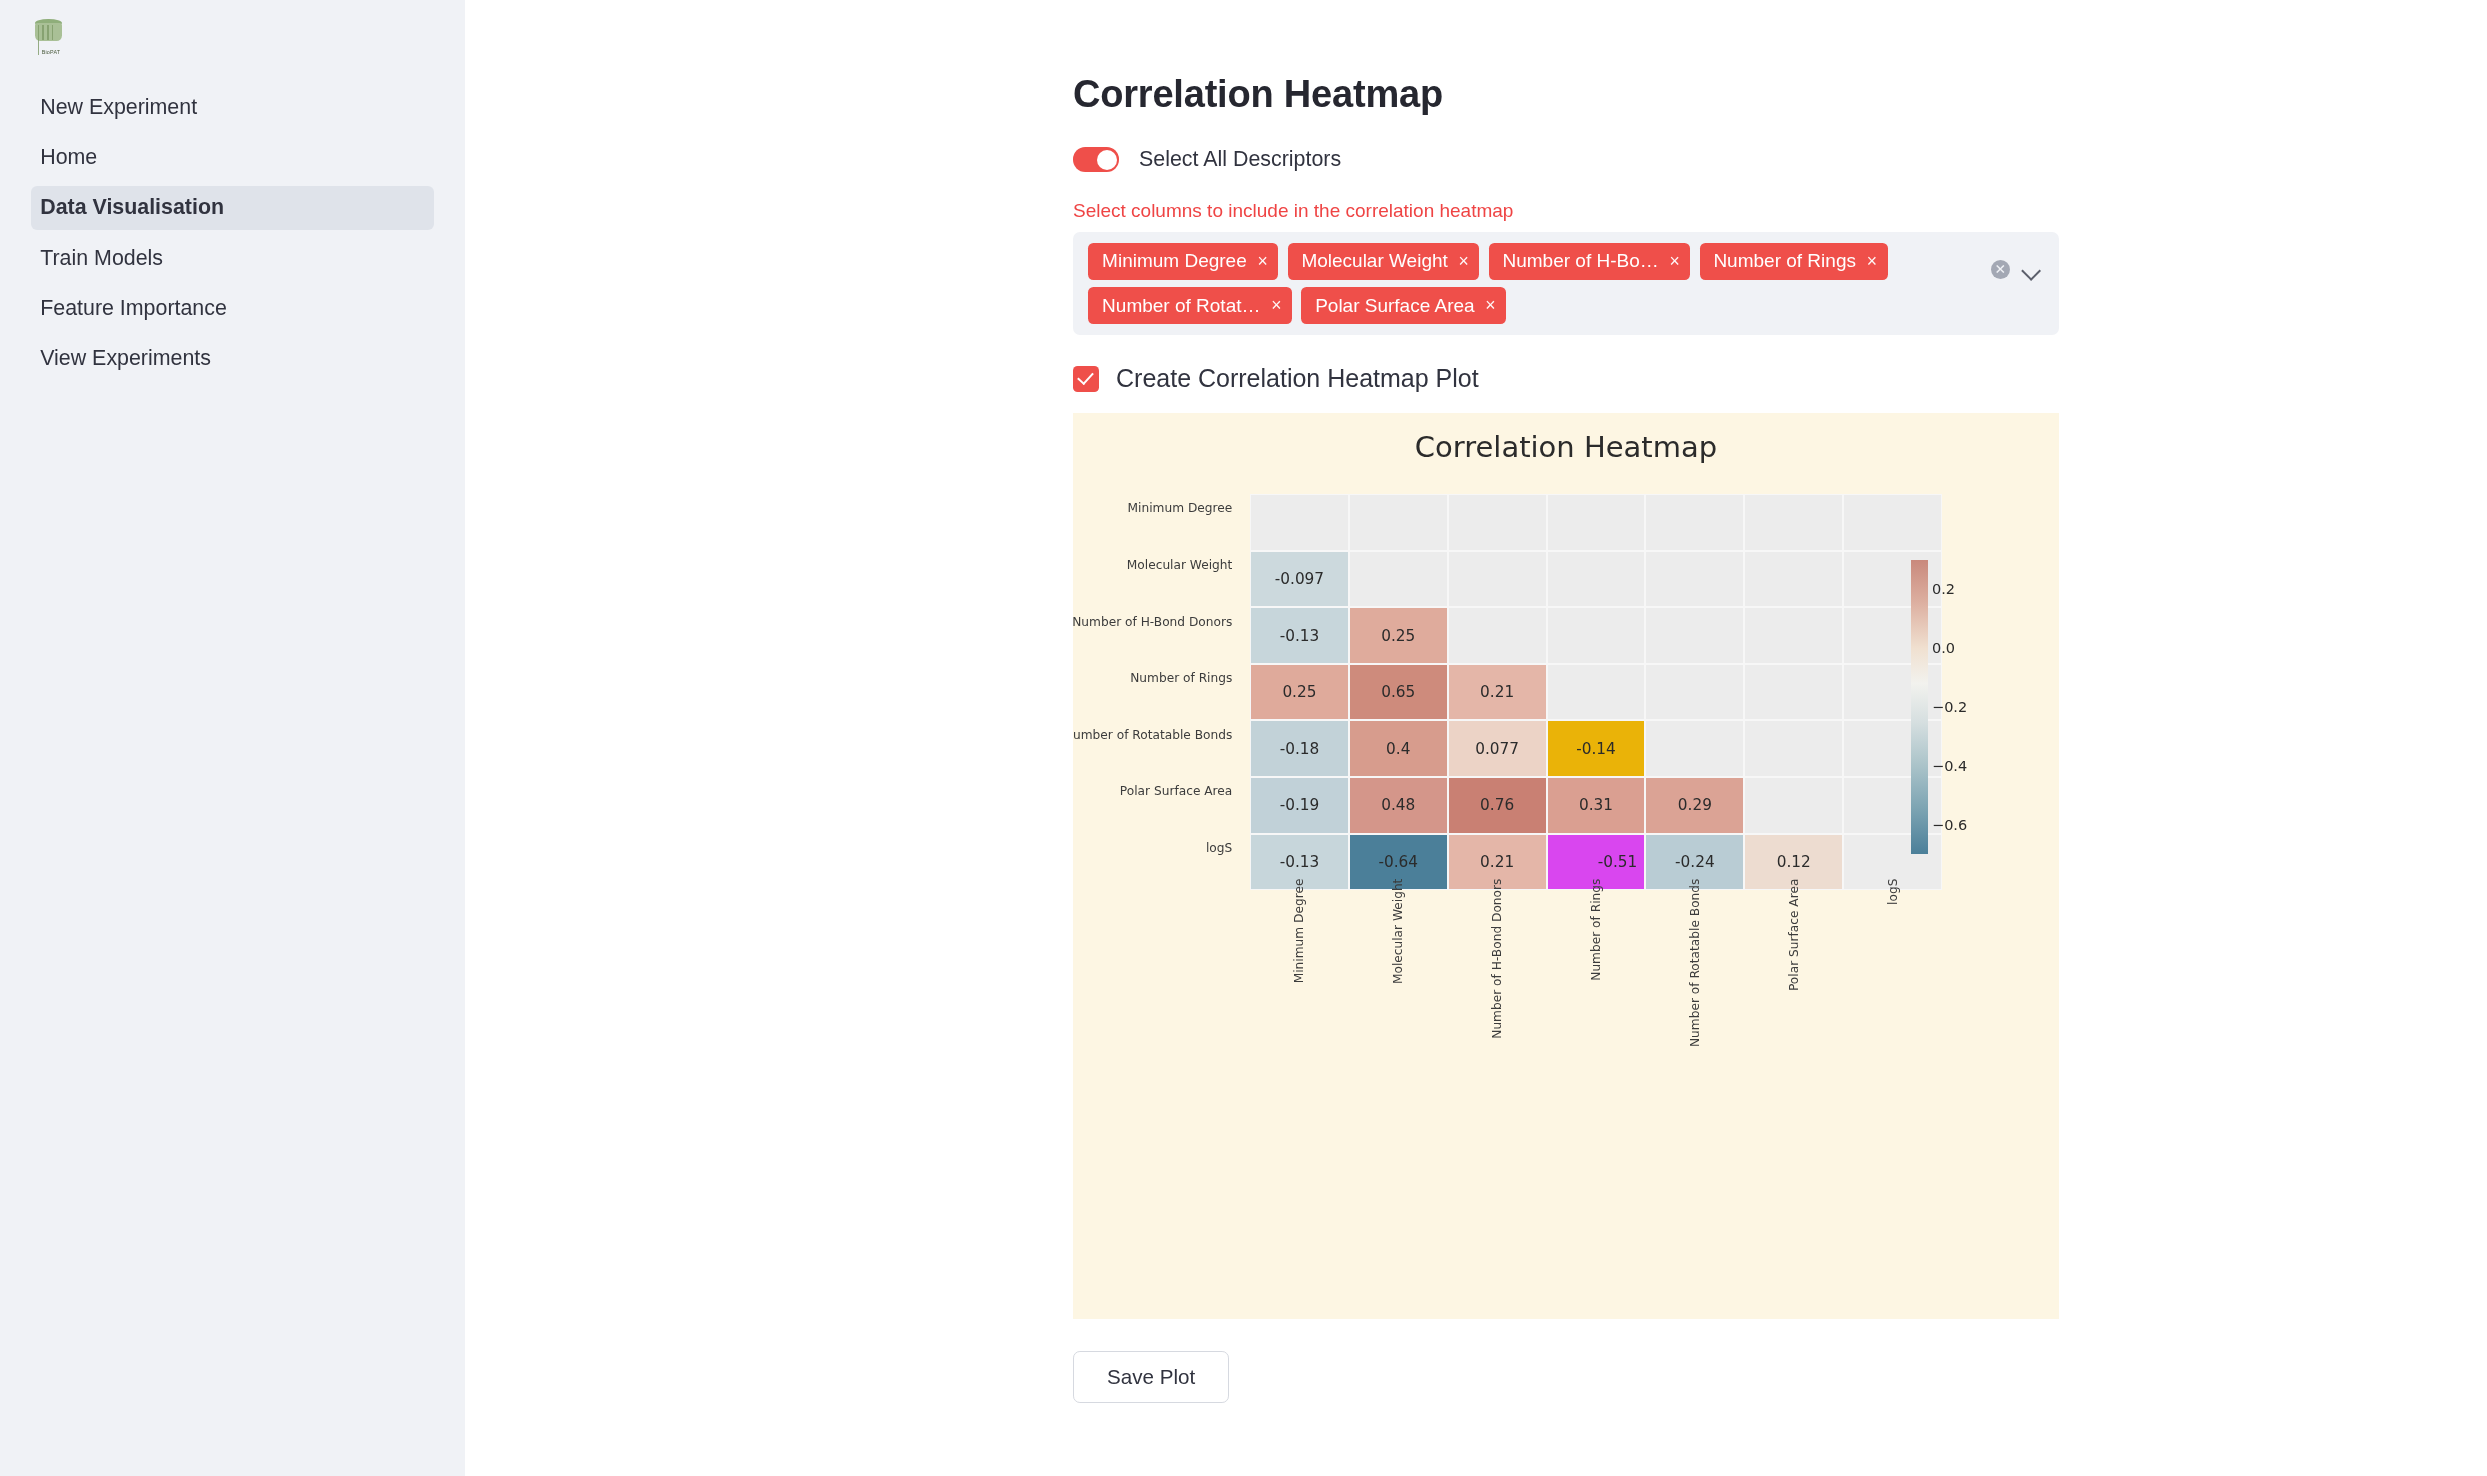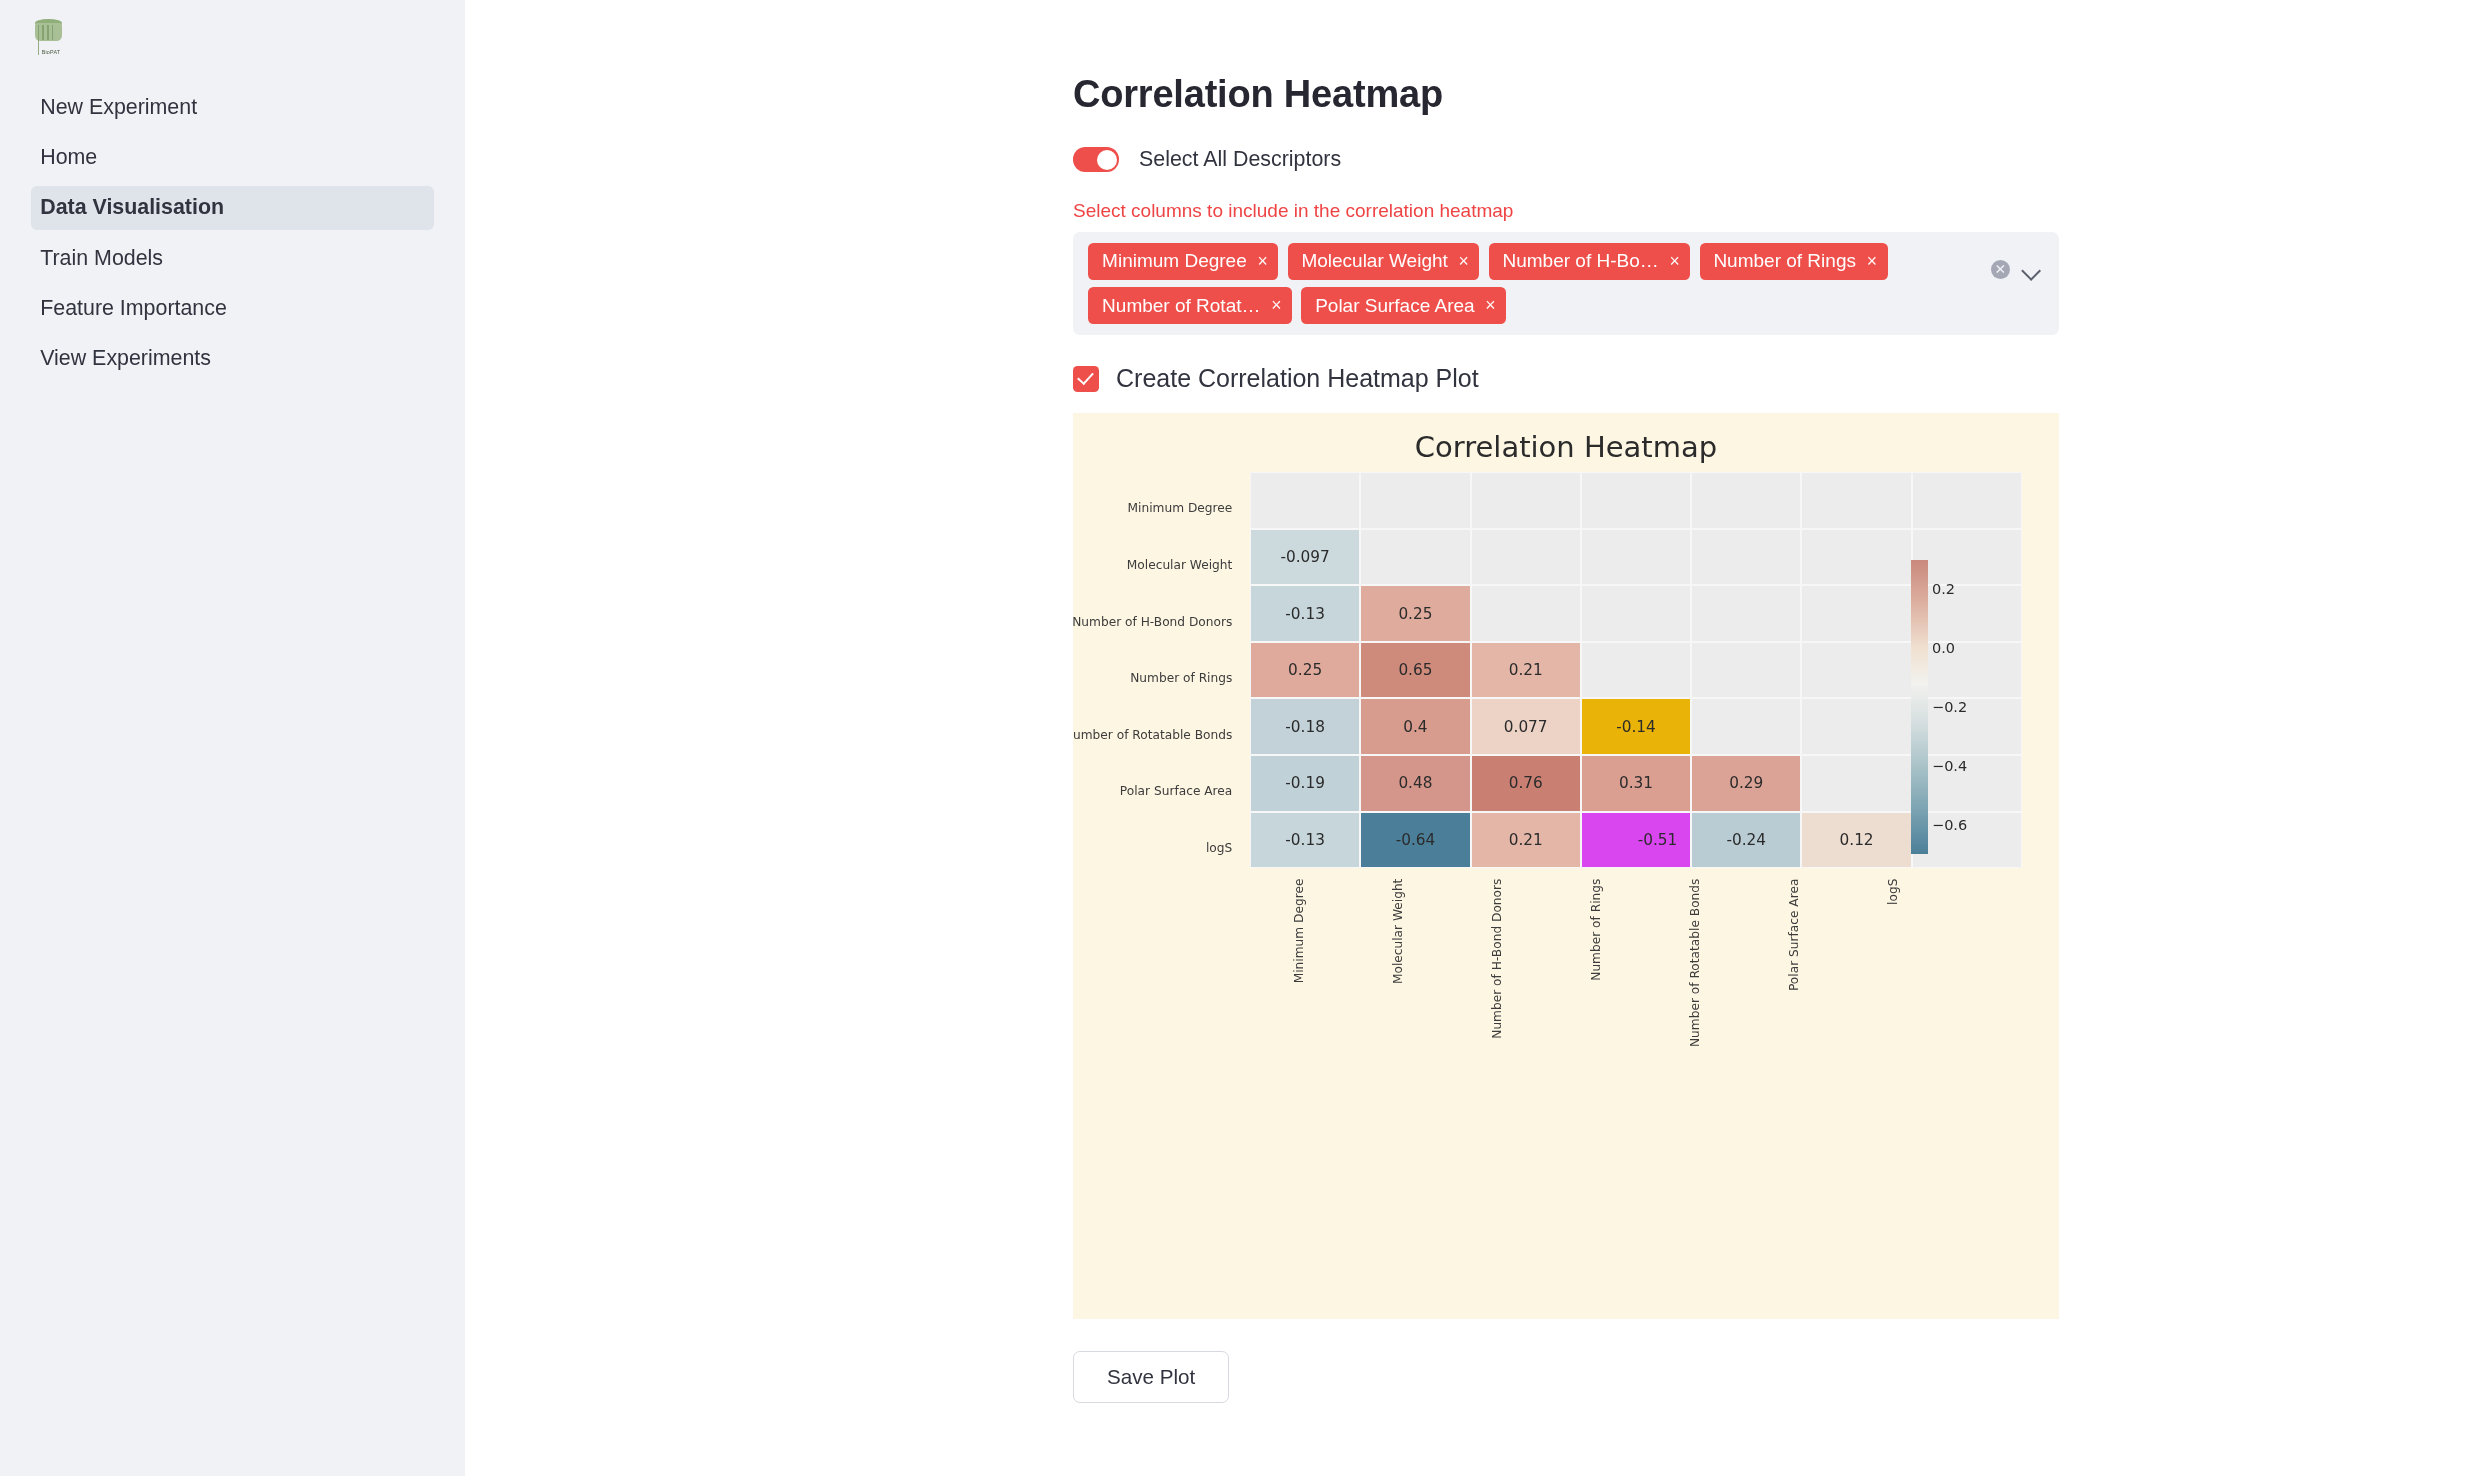--- a/index.html
+++ b/index.html
@@ -265,22 +265,22 @@
     text-align: center;
     font-size: 29px;
     color: #2b2b2b;
     padding-top: 17px;
     font-family: "DejaVu Sans", sans-serif;
     font-weight: normal;
   }
   .grid-wrap {
     position: absolute;
     left: 177px;
-    top: 59px;
-    width: 772px;
+    top: 81px;
+    width: 692px;
     height: 396px;
   }
   .hm-grid {
     position: absolute;
     inset: 0;
     display: grid;
     grid-template-columns: repeat(7, 1fr);
     grid-template-rows: repeat(7, 1fr);
     background: #ececec;
   }

